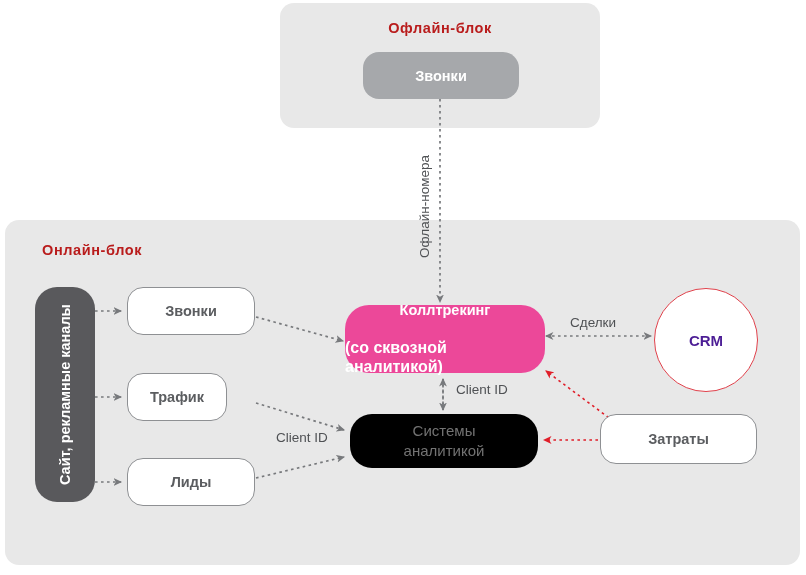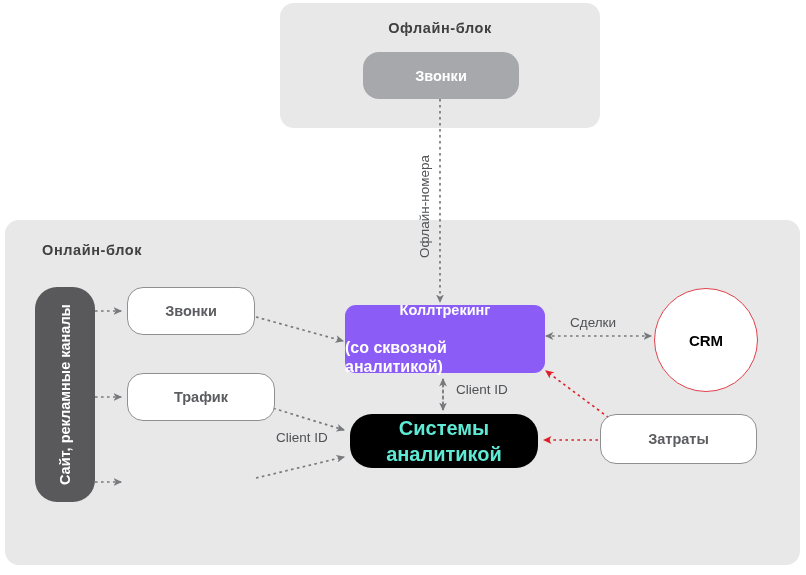--- a/index.html
+++ b/index.html
@@ -12,21 +12,21 @@
   #stage{position:relative;width:806px;height:575px;}
 
   
   .panel{
     position:absolute;
     background:#e8e8e8;
     border-radius:14px;
   }
   .panel-label{
     position:absolute;
-    color:#404040;
+    color:#b91c1c;
     font-size:14.5px;
     font-weight:700;
     letter-spacing:.6px;
     white-space:nowrap;
   }
 
   
   .node{
     position:absolute;
     display:flex;
@@ -53,39 +53,39 @@
   }
   .node-dark{
     background:#59595c;
     color:#ffffff;
     font-size:14.5px;
     font-weight:700;
     border-radius:22px;
   }
   .node-black{
     background:#000000;
-    color:#5eead4;
-    font-size:20px;
-    font-weight:700;
+    color:#737373;
+    font-size:15px;
+    font-weight:400;
     line-height:1.32;
     border-radius:22px;
   }
   .node-red{
-    background:#8b5cf6;
+    background:#ec4899;
     color:#ffffff;
-    border-radius:11px;
+    border-radius:24px;
     line-height:1.2;
   }
   .node-red .t1{font-size:14.5px;font-weight:700;display:block;}
   .node-red .t2{font-size:16px;font-weight:700;display:block;margin-top:18px;}
   .node-circle{
     background:#ffffff;
     border:1.6px solid #e0414b;
     border-radius:50%;
-    color:#000000;
+    color:#4c1d95;
     font-size:15px;
     font-weight:700;
   }
 
   
   .vert{
     writing-mode:vertical-rl;
     transform:rotate(180deg);
     white-space:nowrap;
   }
@@ -161,24 +161,27 @@
   </div>
 
   <div class="node node-dark" style="left:35px;top:287px;width:60px;height:215px;">
     <span class="vert">Сайт, рекламные каналы</span>
   </div>
 
   <div class="node node-white" style="left:127px;top:287px;width:128px;height:48px;">
     <span>Звонки</span>
   </div>
 
-  <div class="node node-white" style="left:127px;top:373px;width:148px;height:48px;">
+  <div class="node node-white" style="left:127px;top:373px;width:100px;height:48px;">
     <span>Трафик</span>
   </div>
 
+  <div class="node node-white" style="left:127px;top:458px;width:128px;height:48px;">
+    <span>Лиды</span>
+  </div>
 
   <div class="node node-red" style="left:345px;top:305px;width:200px;height:68px;flex-direction:column;">
     <span class="t1">Коллтрекинг</span>
     <span class="t2">(со сквозной аналитикой)</span>
   </div>
 
   <div class="node node-black" style="left:350px;top:414px;width:188px;height:54px;flex-direction:column;">
     <span>Системы</span>
     <span>аналитикой</span>
   </div>

